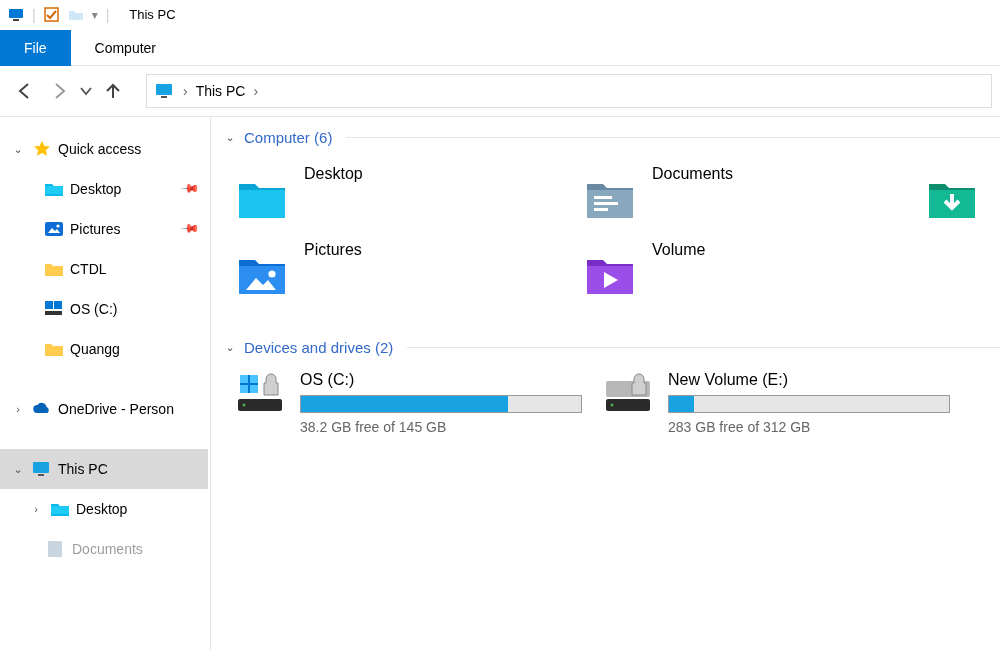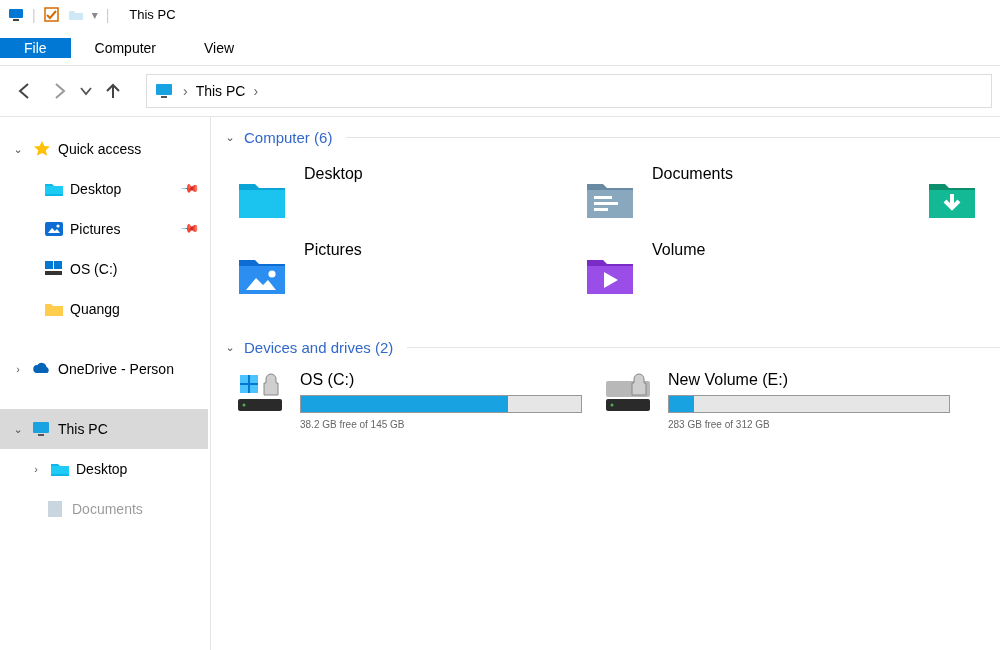--- a/index.html
+++ b/index.html
@@ -1,21 +1,21 @@
 <!DOCTYPE html>
 <html><head>
 <meta charset="utf-8">
 <style>
   * { box-sizing: border-box; margin: 0; padding: 0; }
   body { font-family: "Segoe UI", Tahoma, sans-serif; font-size: 14px; color: #000; background: #fff; width: 1000px; height: 650px; overflow: hidden; }
   .title-bar { display: flex; align-items: center; height: 30px; padding: 0 4px; border-bottom: 1px solid #fff; }
   .title-icon { margin: 0 4px; }
   .title-text { margin-left: 16px; font-size: 13px; }
   .ribbon-tabs { display: flex; align-items: center; height: 36px; border-bottom: 1px solid #e5e5e5; }
-  .ribbon-tab { padding: 0 24px; height: 20px; display: flex; align-items: center; font-size: 14px; cursor: pointer; }
+  .ribbon-tab { padding: 0 24px; height: 36px; display: flex; align-items: center; font-size: 14px; cursor: pointer; }
   .ribbon-tab.file { background: #0078d4; color: #fff; }
   .nav-row { display: flex; align-items: center; height: 50px; padding: 0 8px; }
   .nav-arrow { width: 34px; height: 34px; display: flex; align-items: center; justify-content: center; cursor: pointer; }
   .addr-bar { display: flex; align-items: center; flex: 1; margin-left: 16px; height: 34px; border: 1px solid #ddd; padding: 0 8px; gap: 8px; }
   .addr-seg { font-size: 14px; display: inline-flex; align-items: center; gap: 6px; }
   .content { display: flex; height: calc(650px - 30px - 36px - 50px); border-top: 1px solid #e5e5e5; }
   .sidebar { width: 208px; padding: 12px 0; overflow: hidden; }
   .sidebar-item { display: flex; align-items: center; height: 40px; padding: 0 2px 0 10px; gap: 6px; cursor: pointer; }
   .sidebar-item.selected { background: #d9d9d9; }
   .sidebar-item.sub { padding-left: 44px; }
@@ -28,21 +28,21 @@
   .folders-grid { display: flex; flex-wrap: wrap; padding: 10px 0 20px 0; gap: 0 4px; }
   .folder-card { width: 344px; height: 76px; display: flex; align-items: center; padding-left: 14px; gap: 16px; cursor: pointer; }
   .folder-card.rightedge { width: 60px; padding-left: 0; justify-content: flex-end; }
   .folder-label { font-size: 16px; align-self: flex-start; margin-top: 4px; }
   .drives-row { display: flex; gap: 8px; padding-top: 10px; }
   .drive-card { display: flex; gap: 12px; width: 360px; cursor: pointer; padding-left: 14px; }
   .drive-text { flex: 1; }
   .drive-name { font-size: 16px; }
   .drive-bar { height: 18px; border: 1px solid #999; margin: 6px 0; position: relative; background: #e6e6e6; }
   .drive-fill { position: absolute; left: 0; top: 0; bottom: 0; background: #19a2e2; }
-  .drive-free { color: #666; font-size: 10px; }
+  .drive-free { color: #666; font-size: 14px; }
   .pin-icon { color: #888; font-size: 12px; transform: rotate(45deg); margin-left: auto; margin-right: 8px; }
   .chev { width: 16px; text-align: center; color: #555; font-size: 11px; }
   .ic { display: inline-flex; }
 </style>
 </head>
 <body>
 
 <div class="title-bar">
   <span class="title-icon ic">
     <svg width="16" height="16">
@@ -63,21 +63,20 @@
       </svg>
   </span>
   <span class="title-icon" style="color:#888;font-size:12px">▾</span>
   <span class="title-icon" style="color:#ccc">|</span>
   <span class="title-text">This PC</span>
 </div>
 
 <div class="ribbon-tabs">
   <div class="ribbon-tab file">File</div>
   <div class="ribbon-tab">Computer</div>
-  <div class="ribbon-tab">View</div>
 </div>
 
 <div class="nav-row">
   <div class="nav-arrow">
     <svg width="22" height="22">
         <path d="M14 4 L6 11 L14 18" stroke="#444" stroke-width="2" fill="none"></path>
       </svg>
   </div>
   <div class="nav-arrow">
     <svg width="22" height="22">
@@ -137,20 +136,28 @@
             <path d="M4 14 l4 -5 3 3 2 -2 3 4 z" fill="#fff"></path>
             <circle cx="14" cy="7" r="1.6" fill="#fff"></circle>
           </svg>
       </span>
       <span>Pictures</span>
       <span class="pin-icon">📌</span>
     </div>
     <div class="sidebar-item sub">
       <span class="ic">
         <svg width="20" height="20">
+            <path d="M1 5 h6 l2 2 h10 v10 H1 z" fill="#ffcc4d"></path>
+          </svg>
+      </span>
+      <span>CTDL</span>
+    </div>
+    <div class="sidebar-item sub">
+      <span class="ic">
+        <svg width="20" height="20">
             <rect x="1" y="2" width="8" height="8" fill="#0078d4"></rect>
             <rect x="10" y="2" width="8" height="8" fill="#0078d4"></rect>
             <rect x="1" y="12" width="17" height="4" fill="#333"></rect>
           </svg>
       </span>
       <span>OS (C:)</span>
     </div>
     <div class="sidebar-item sub">
       <span class="ic">
         <svg width="20" height="20">

